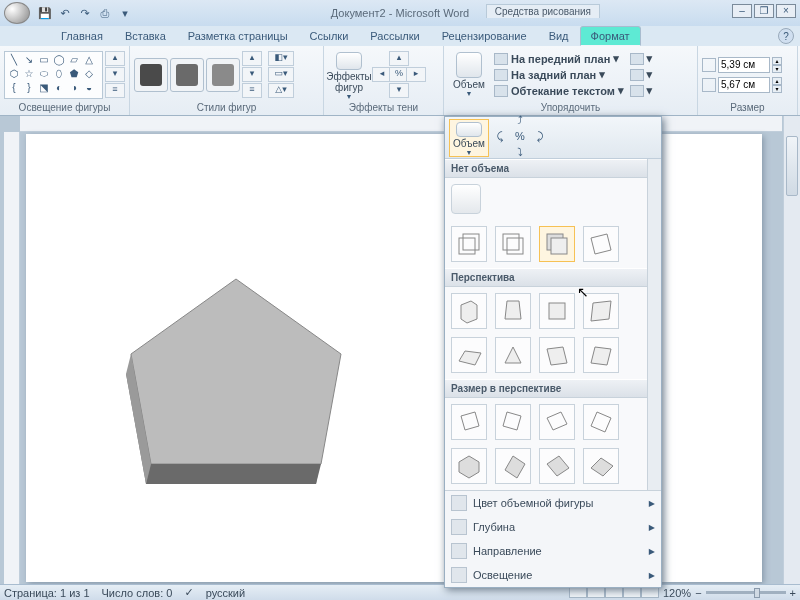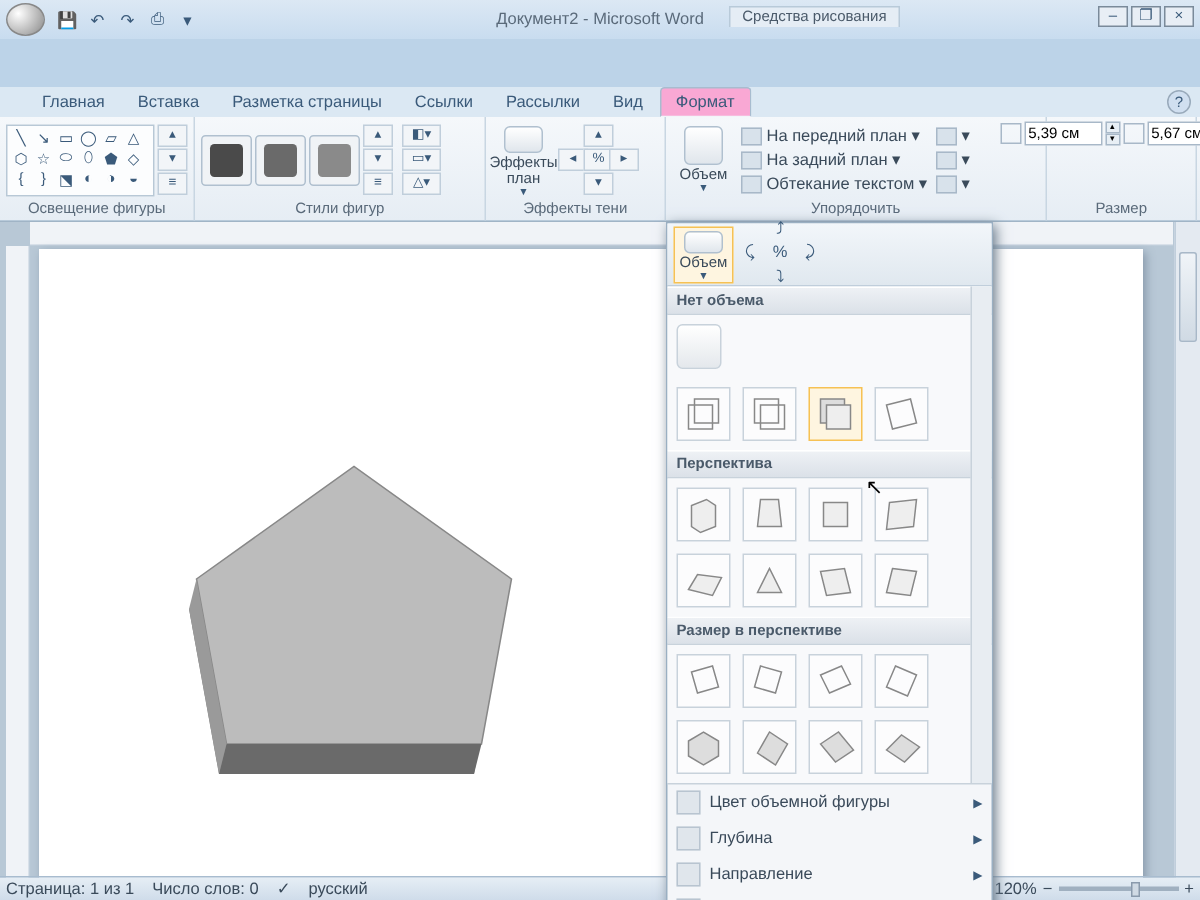--- a/index.html
+++ b/index.html
@@ -7,23 +7,23 @@
 
 .titlebar { height: 26px; background: linear-gradient(#dce8f4,#c8dcef); display: flex; align-items: center; position: relative; }
 .office-btn { width: 26px; height: 22px; margin: 2px 4px; border-radius: 50%; background: radial-gradient(circle at 30% 30%, #fff, #888); border: 1px solid #888; }
 .qat { display: flex; gap: 2px; margin-left: 2px; }
 .qat-btn { width: 18px; height: 18px; border: 1px solid transparent; display: flex; align-items:center; justify-content:center; color:#3a5a7a; }
 .title-text { position: absolute; left: 50%; transform: translateX(-50%); color: #5a6a7a; }
 .context-tab-label { position: absolute; right: 200px; top: 4px; font-size: 10px; color: #4a5a6a; background:#e5edf5; padding:1px 8px; border:1px solid #b8cad9; border-bottom:none; }
 .win-ctrl { position: absolute; right: 4px; top: 4px; display: flex; gap: 2px; }
 .win-ctrl span { width: 20px; height: 14px; border: 1px solid #7a8a9a; background: #e8eef5; font-size: 10px; text-align: center; line-height: 12px; color:#3a5a7a; }
 
-.tabs { height: 20px; background: #dbe8f3; display: flex; padding-left: 17px; position: relative; margin-top: 32px; }
+.tabs { height: 20px; background: #dbe8f3; display: flex; padding-left: 50px; position: relative; }
 .tab { padding: 3px 10px; color: #3a5a7a; border: 1px solid transparent; cursor: default; }
-.tab.active { background: #f9a8d4; border-color: #a8bccf; border-bottom-color: #f2f5f9; border-radius: 3px 3px 0 0; }
+.tab.active { background: #5eead4; border-color: #a8bccf; border-bottom-color: #f2f5f9; border-radius: 3px 3px 0 0; }
 .help-btn { position: absolute; right: 6px; top: 2px; width: 16px; height: 16px; border-radius: 50%; background: #d0dff0; color:#3a5a7a; text-align:center; font-size:10px; line-height:15px; border:1px solid #9ab; }
 
 .ribbon { height: 70px; background: linear-gradient(#f5f8fb,#e6edf4); border-bottom: 1px solid #a0b4c6; display: flex; }
 .group { border-right: 1px solid #c8d6e2; padding: 2px 4px 0; display: flex; flex-direction: column; }
 .group-body { flex: 1; display: flex; align-items: center; gap: 2px; }
 .group-label { font-size: 10px; text-align: center; color: #5a6a7a; padding: 1px 0 2px; }
 
 .shapes-gallery { width: 106px; height: 48px; border: 1px solid #b8c8d6; background: #fcfdfe; display: flex; flex-wrap: wrap; padding: 2px; gap: 1px; }
 .shapes-gallery span { width: 14px; height: 12px; color:#3a5a7a; font-size:10px; text-align:center; }
 
@@ -31,21 +31,21 @@
 .style-sw .box { width: 22px; height: 22px; border-radius: 3px; }
 
 .sm-stack { display: flex; flex-direction: column; gap: 1px; }
 .sm-btn { width: 20px; height: 15px; border: 1px solid #c0cedb; background: #f2f5f8; font-size:9px; text-align:center; color:#3a5a7a; }
 
 .big-btn { width: 42px; height: 52px; display: flex; flex-direction: column; align-items: center; justify-content: flex-start; padding-top: 2px; cursor: default; border:1px solid transparent; }
 .big-icon { width: 26px; height: 26px; border: 1px solid #b0c0cf; background: linear-gradient(#fff,#e0e6ec); border-radius: 4px; margin-bottom: 1px; }
 .big-btn-label { font-size: 10px; color: #3a4a5a; text-align:center; line-height:1.1; }
 .drop-arrow { font-size: 7px; color: #3a5a7a; }
 
-.arrange-col { display: flex; flex-direction: column; gap: 1px; }
+.arrange-col { display: flex; flex-direction: column; gap: 1px; font-weight: bold; }
 .arr-item { display: flex; align-items: center; gap: 3px; padding: 1px 2px; color: #3a4a5a; }
 .arr-icon { width: 14px; height: 12px; background: #d8e2eb; border: 1px solid #a8b8c8; }
 
 .size-row { display: flex; align-items: center; gap: 2px; margin: 1px 0; }
 .size-ico { width: 14px; height: 14px; border:1px solid #a8b8c8; }
 .size-input { width: 52px; height: 16px; border: 1px solid #a8b8c8; background: #fff; padding: 0 2px; font-size: 10px; }
 .spin { width: 10px; display:flex; flex-direction:column; }
 .spin span { height:8px; border:1px solid #a8b8c8; font-size:6px; text-align:center; line-height:6px; background:#e8eff5; }
 
 .workspace { position: relative; height: 468px; background: #b8c8d6; }
@@ -102,20 +102,21 @@
     <span>×</span>
   </div>
 </div>
 
 <div class="tabs">
   <div class="tab">Главная</div>
   <div class="tab">Вставка</div>
   <div class="tab">Разметка страницы</div>
   <div class="tab">Ссылки</div>
   <div class="tab">Рассылки</div>
+  <div class="tab">Рецензирование</div>
   <div class="tab">Вид</div>
   <div class="tab active">Формат</div>
   <div class="help-btn">?</div>
 </div>
 
 <div class="ribbon">
   <div class="group" style="width:130px">
     <div class="group-body">
       <div class="shapes-gallery">
         <span>╲</span>
@@ -169,21 +170,21 @@
       </div>
     </div>
     <div class="group-label">Стили фигур</div>
   </div>
 
   <div class="group" style="width:120px">
     <div class="group-body">
       <div class="big-btn">
         <div class="big-icon"></div>
         <div class="big-btn-label" style="white-space:pre-line">Эффекты
-план</div>
+фигур</div>
         <div class="drop-arrow">▼</div>
       </div>
       <div style="display:grid; grid-template-columns:repeat(3,16px); gap:1px;">
         <div></div>
           <div class="sm-btn">▴</div>
           <div></div>
         <div class="sm-btn">◂</div>
           <div class="sm-btn">%</div>
           <div class="sm-btn">▸</div>
         <div></div>
@@ -209,21 +210,21 @@
       <div class="arrange-col">
         <div class="arr-item"><div class="arr-icon"></div>▾</div>
         <div class="arr-item"><div class="arr-icon"></div>▾</div>
         <div class="arr-item"><div class="arr-icon"></div>▾</div>
       </div>
     </div>
     <div class="group-label">Упорядочить</div>
   </div>
 
   <div class="group" style="width:100px">
-    <div class="group-body" style="flex-direction:row; align-items:flex-start; justify-content:center;">
+    <div class="group-body" style="flex-direction:column; align-items:flex-start; justify-content:center;">
       <div class="size-row">
         <div class="size-ico"></div>
         <input class="size-input" value="5,39 см" style="">
         <div class="spin">
             <span>▴</span>
             <span>▾</span>
           </div>
       </div>
       <div class="size-row">
         <div class="size-ico"></div>

